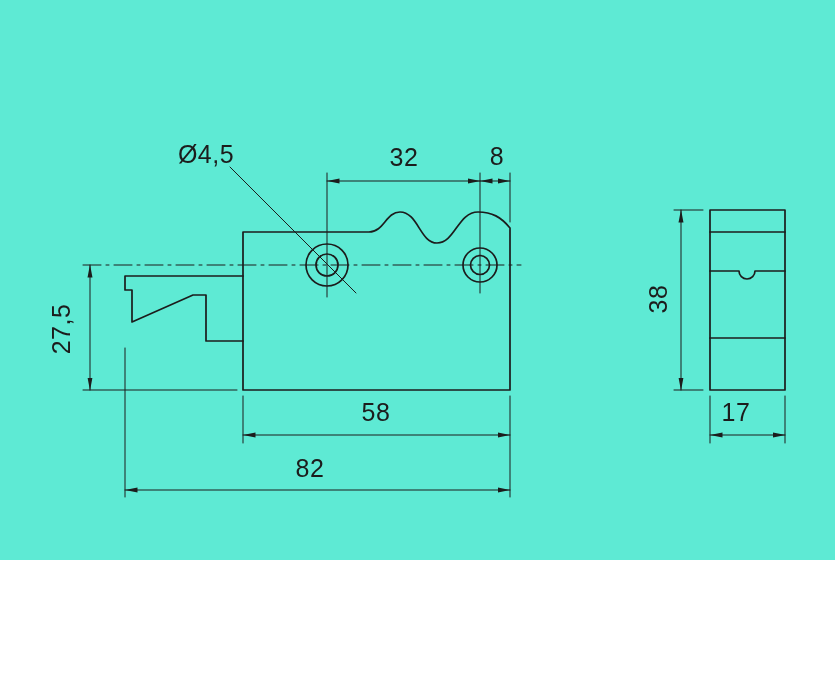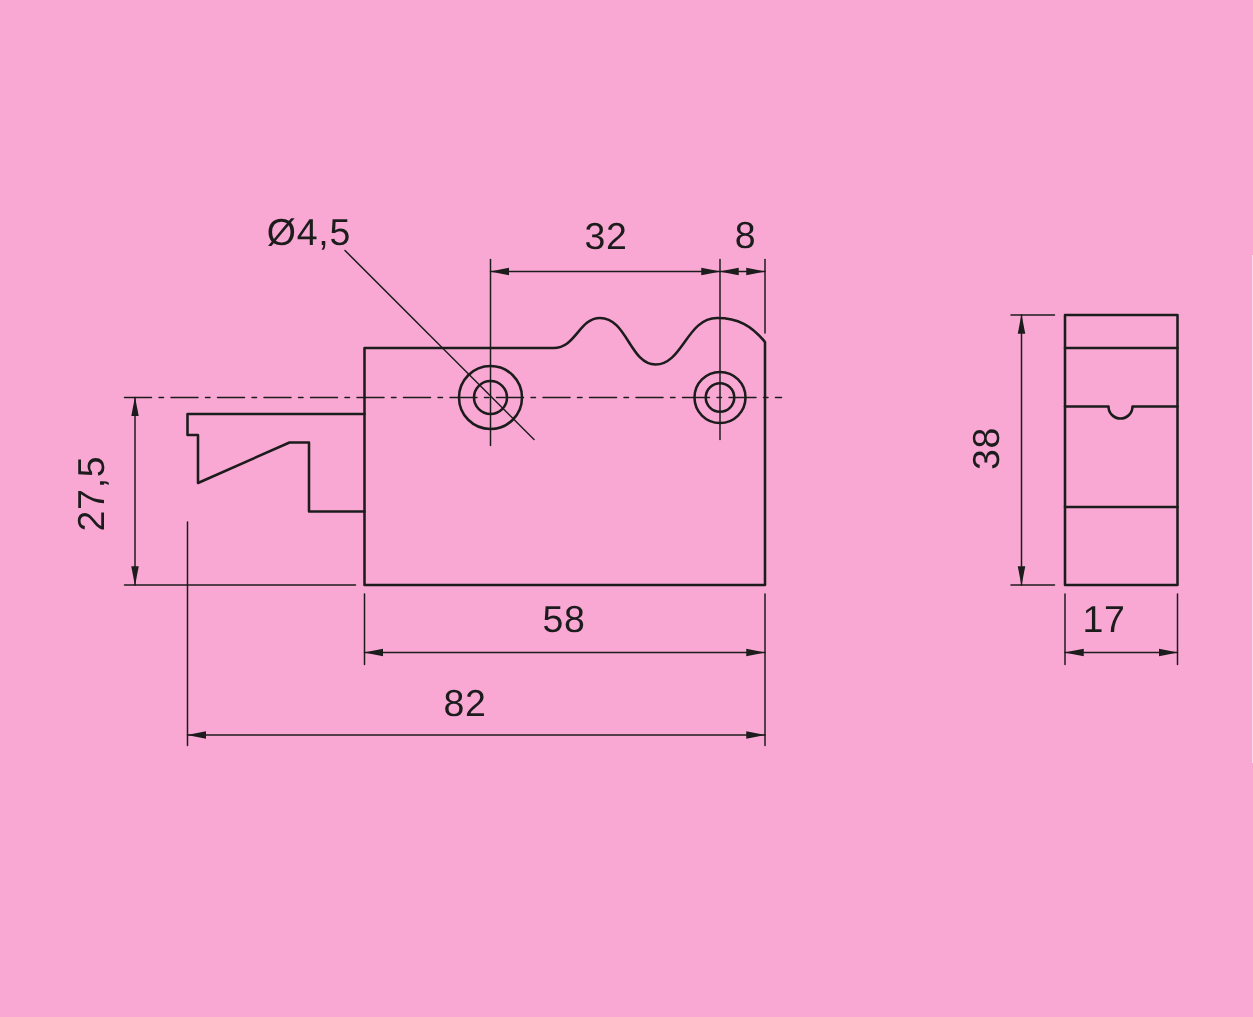--- a/index.html
+++ b/index.html
@@ -8,22 +8,22 @@
     padding: 0;
     background: #ffffff;
     width: 835px;
     height: 678px;
     overflow: hidden;
     font-family: "Liberation Sans", sans-serif;
   }
   .canvas {
     position: relative;
     width: 835px;
-    height: 678px;
-    background: #f9a8d4;
+    height: 560px;
+    background: #5eead4;
   }
   svg { display: block; }
   .object {
     fill: none;
     stroke: var(--line);
     stroke-width: 1.7;
     stroke-linejoin: round;
     stroke-linecap: round;
   }
   .thin {

